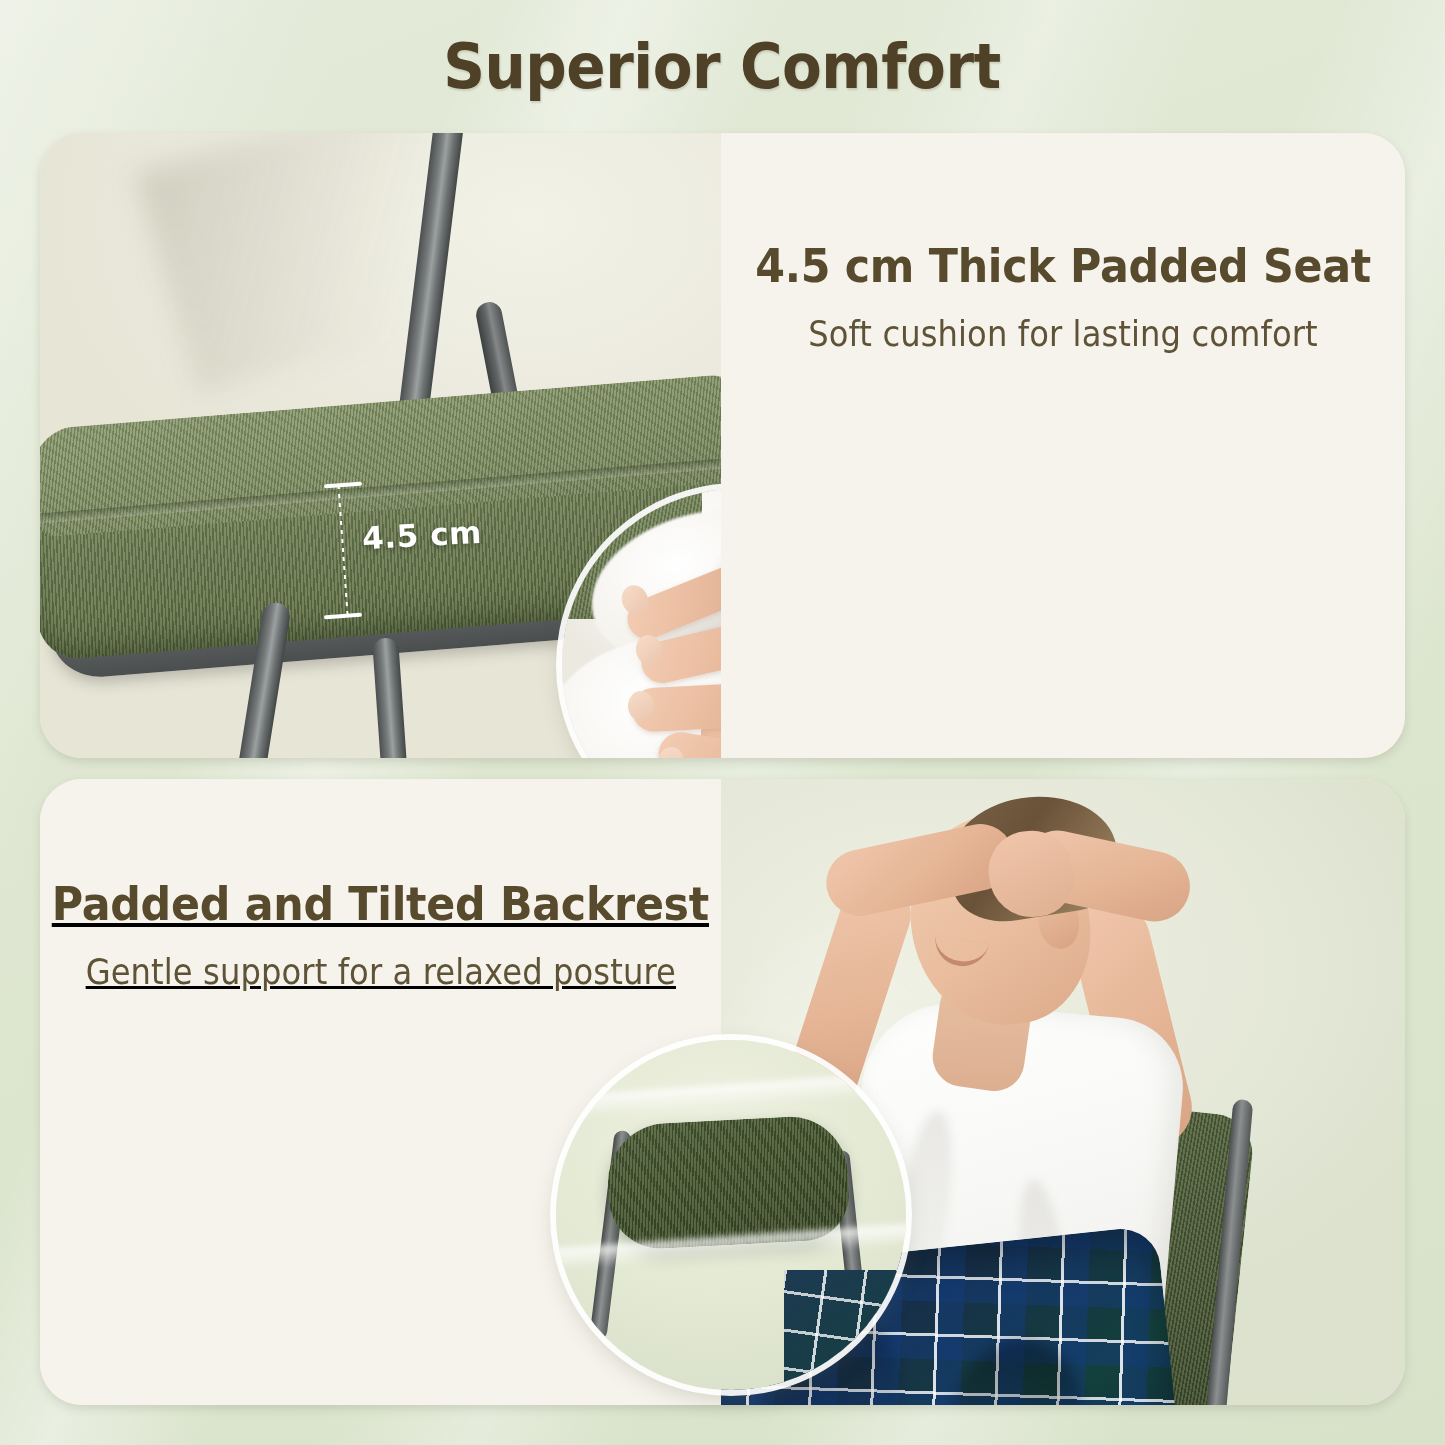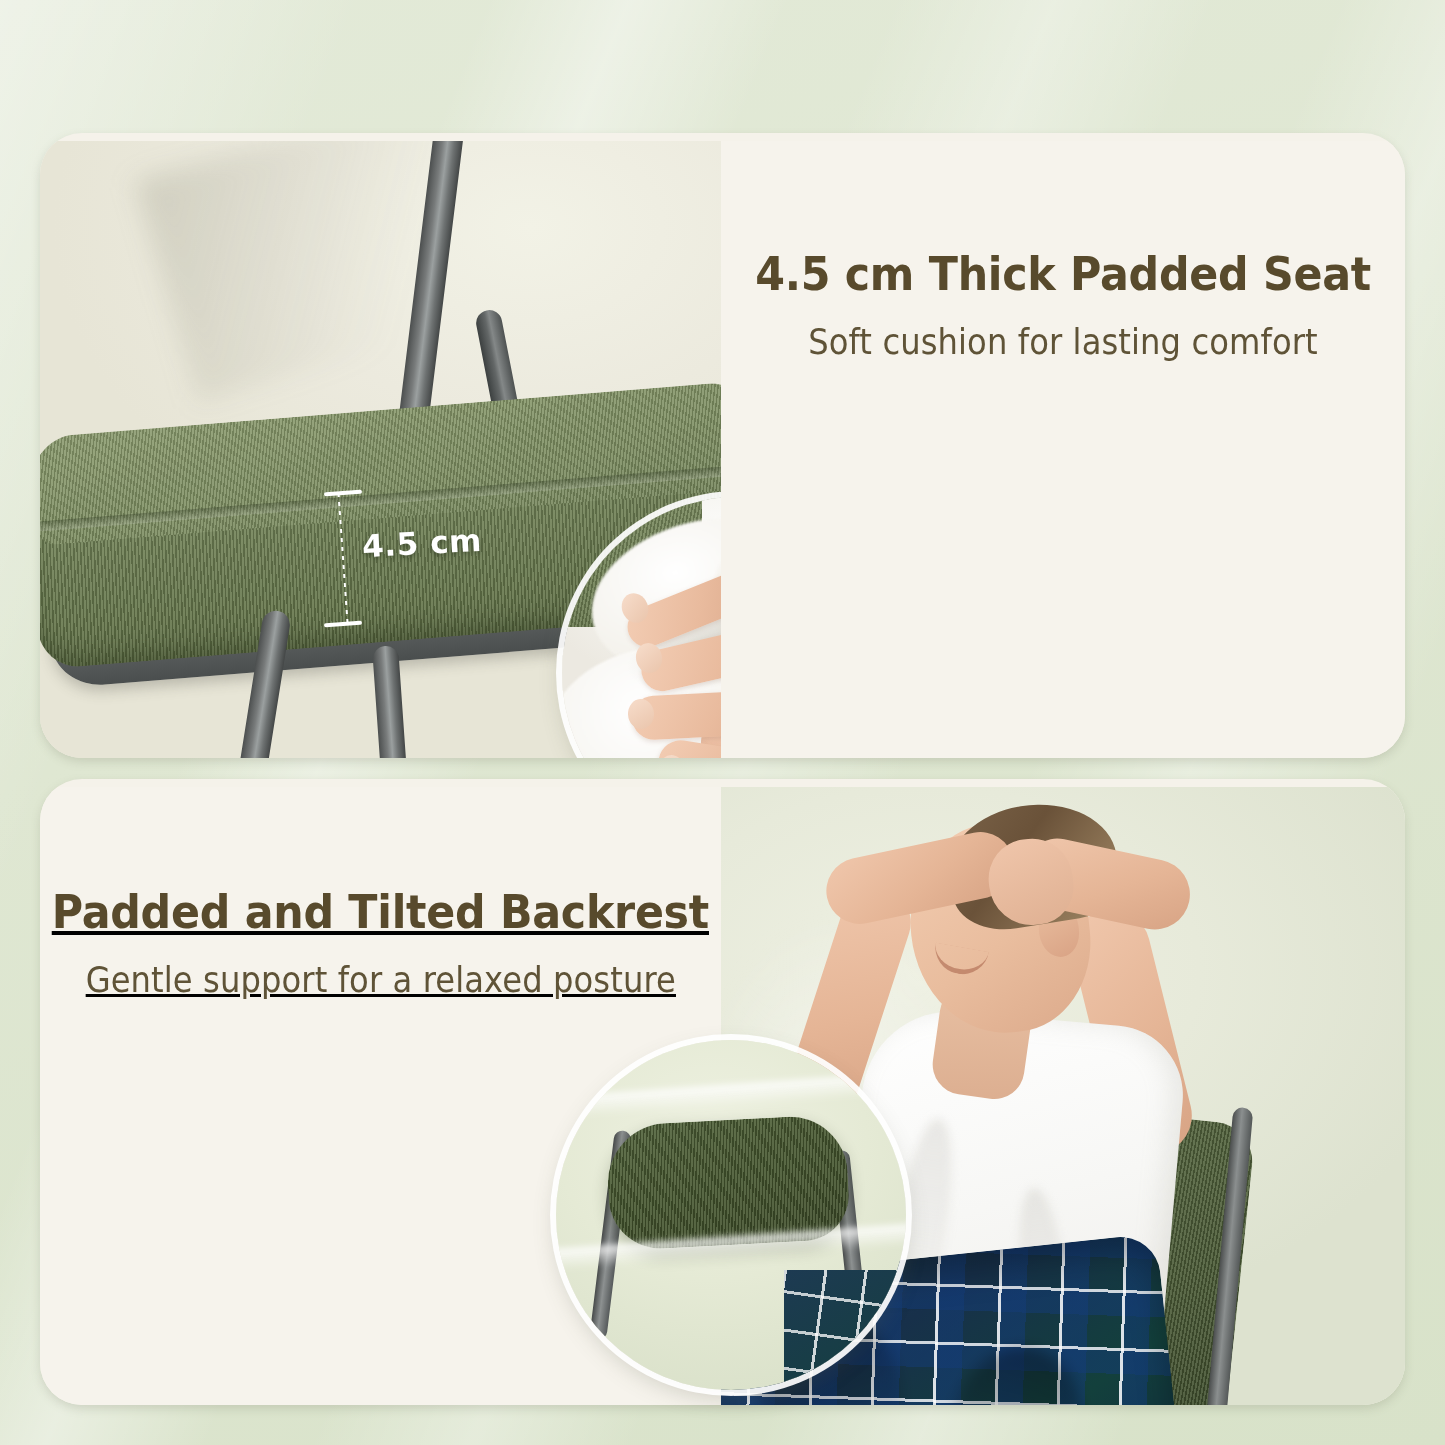--- a/index.html
+++ b/index.html
@@ -41,21 +41,21 @@
     border-radius:42px;
     overflow:hidden;
     background:#f5f2ea;
     box-shadow:0 4px 10px rgba(120,125,100,.22);
   }
   #card-top{ left:40px; top:133px; width:1365px; height:625px; }
   #card-bottom{ left:40px; top:779px; width:1365px; height:626px; }
 
   .card-inner{position:absolute;inset:0;display:flex;}
 
-  .half{position:relative;overflow:hidden;margin-top:8px;}
+  .half{position:relative;overflow:hidden;}
   .half-photo{flex:0 0 681px;}
   .half-text{flex:1 1 auto;background:#f6f3ec;}
 
   
   .textwrap{
     position:absolute;left:0;right:0;
     display:flex;flex-direction:column;align-items:center;
     text-align:center;
   }
   .headline{
@@ -388,20 +388,23 @@
       repeating-linear-gradient(98deg, rgba(255,255,255,.8) 0 3px, rgba(255,255,255,0) 3px 40px),
       repeating-linear-gradient(188deg, rgba(255,255,255,.75) 0 3px, rgba(255,255,255,0) 3px 38px),
       linear-gradient(150deg,#1d3a52,#13403c);
   }
 </style>
 </head>
 <body>
 
 <div class="page">
 
+  <div class="header">
+    <h1>Superior Comfort</h1>
+  </div>
 
   <div class="card" id="card-top">
     <div class="card-inner">
 
       <div class="half half-photo">
         <div class="photo-seat">
           <div class="wall-shadow"></div>
 
           <div class="tube" id="tube-backleg"></div>
           <div class="tube" id="tube-brace"></div>

